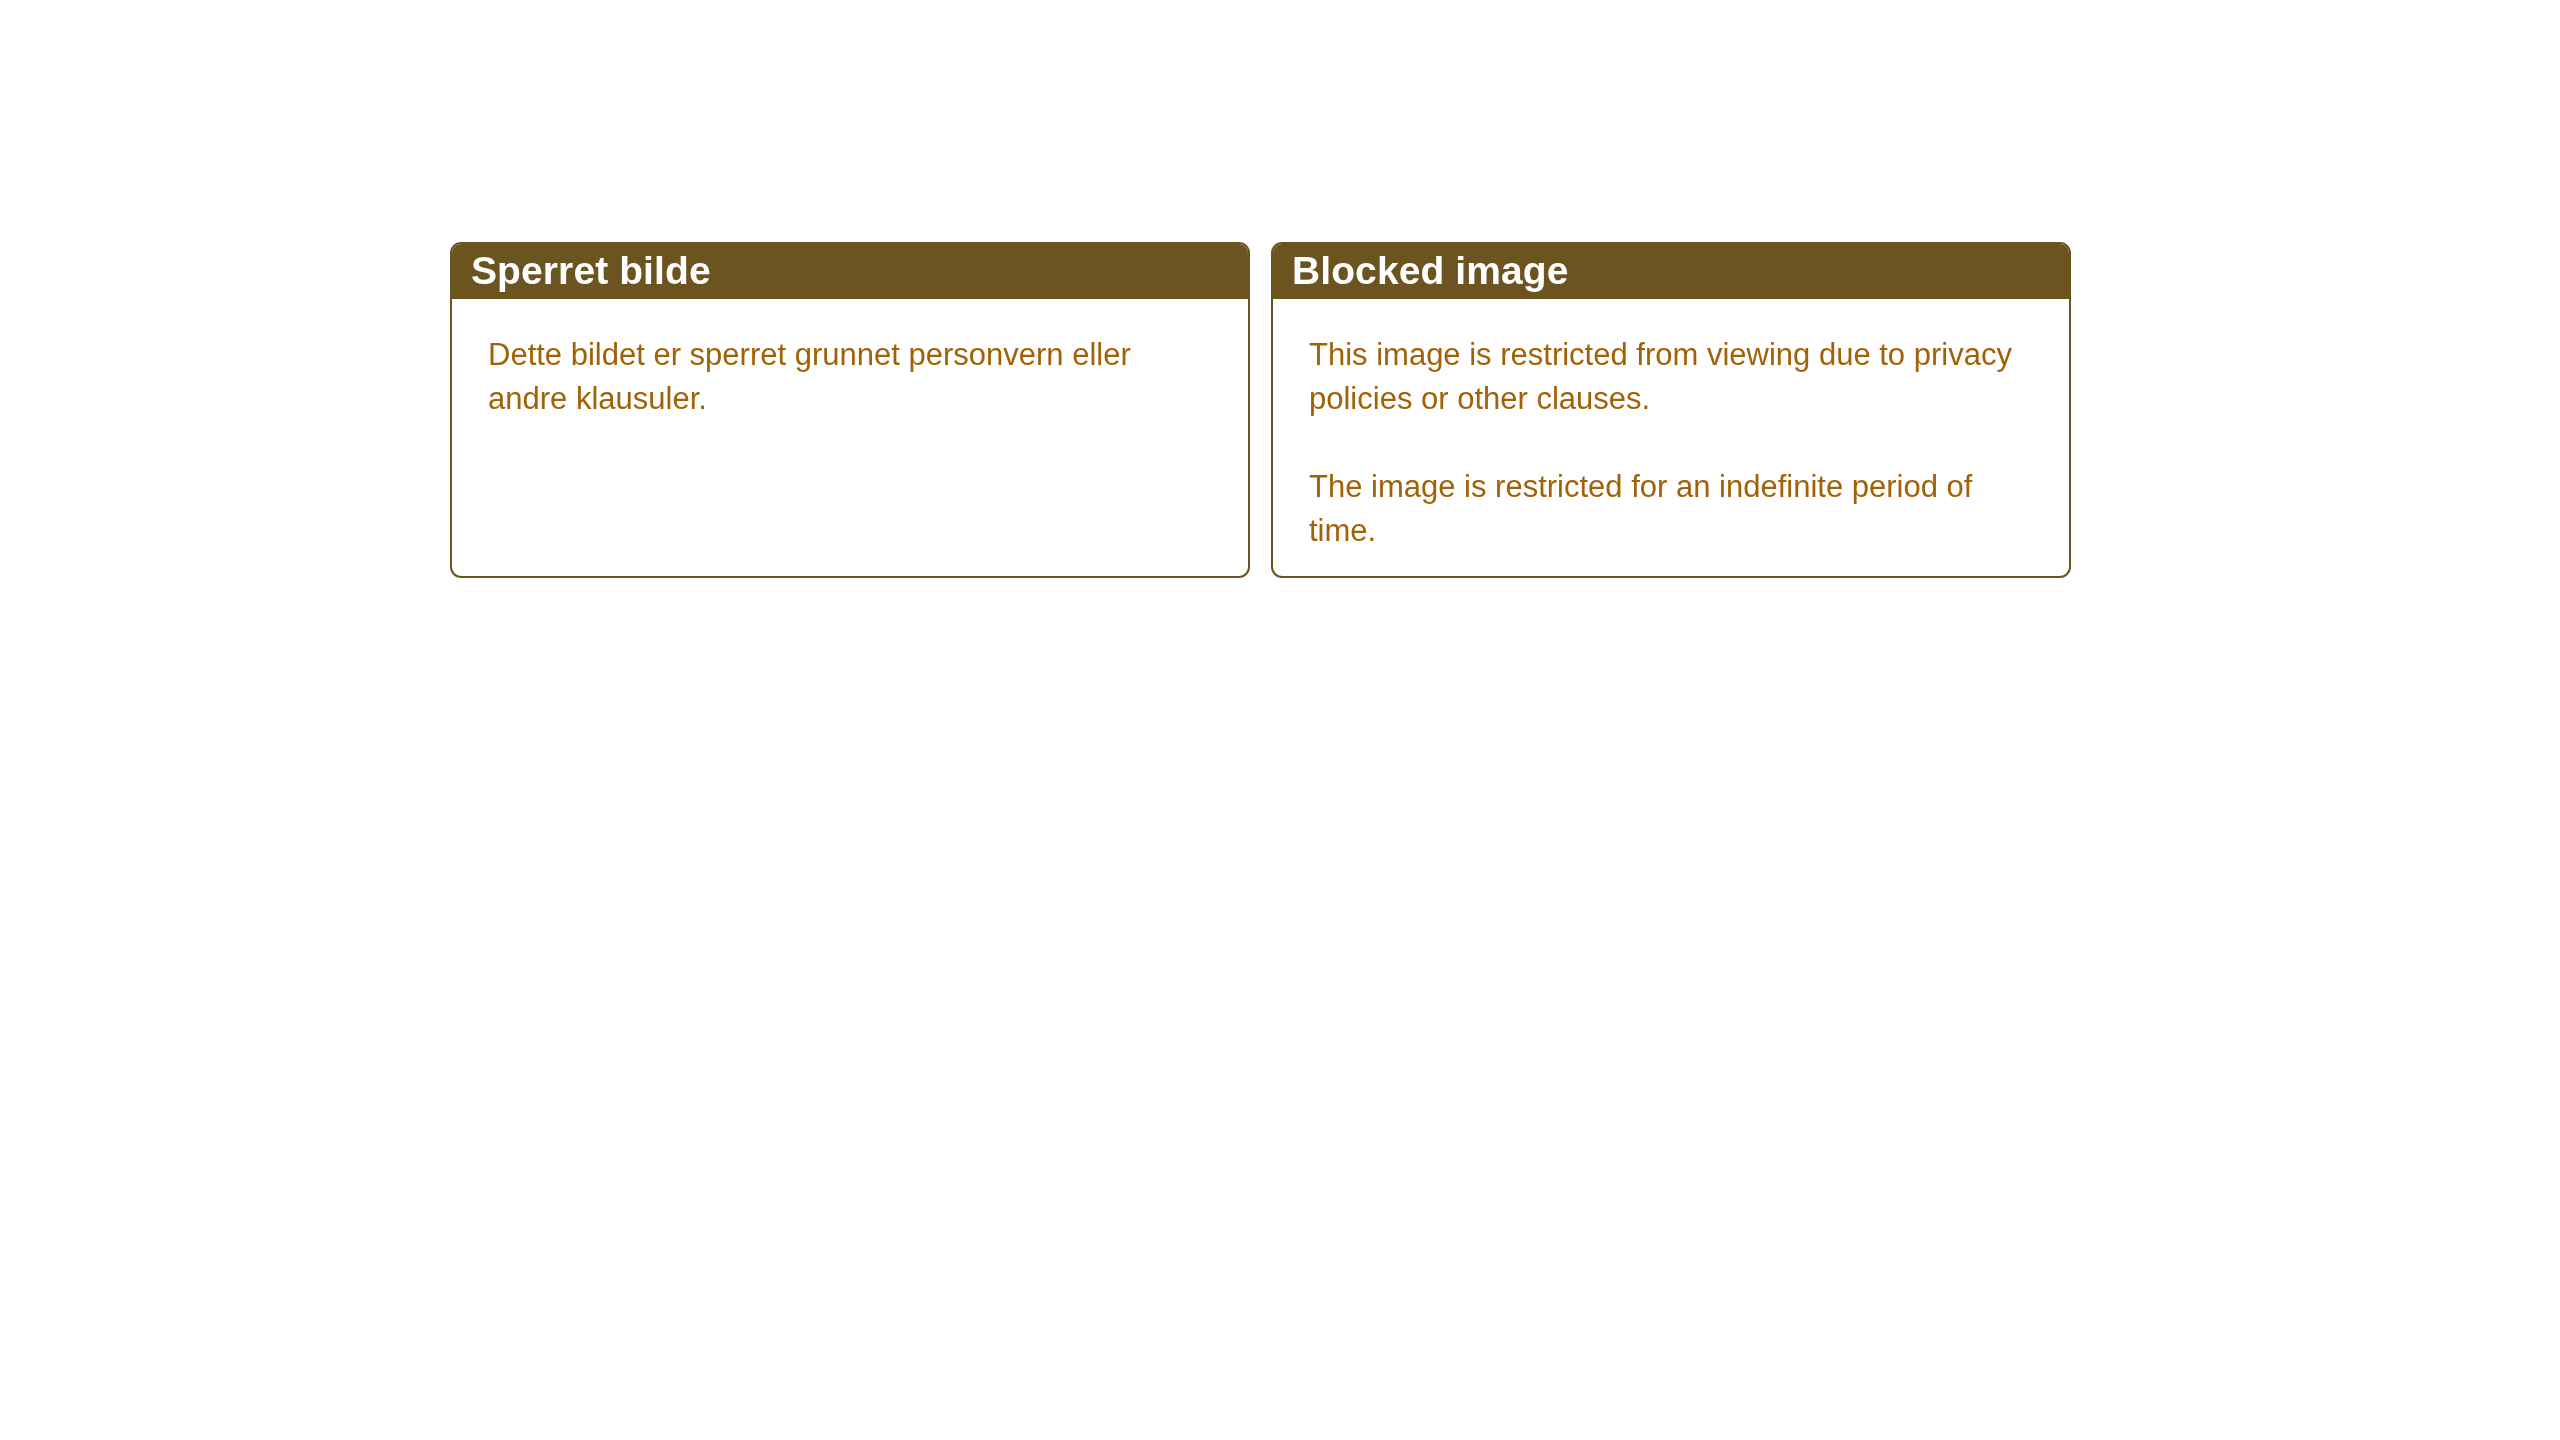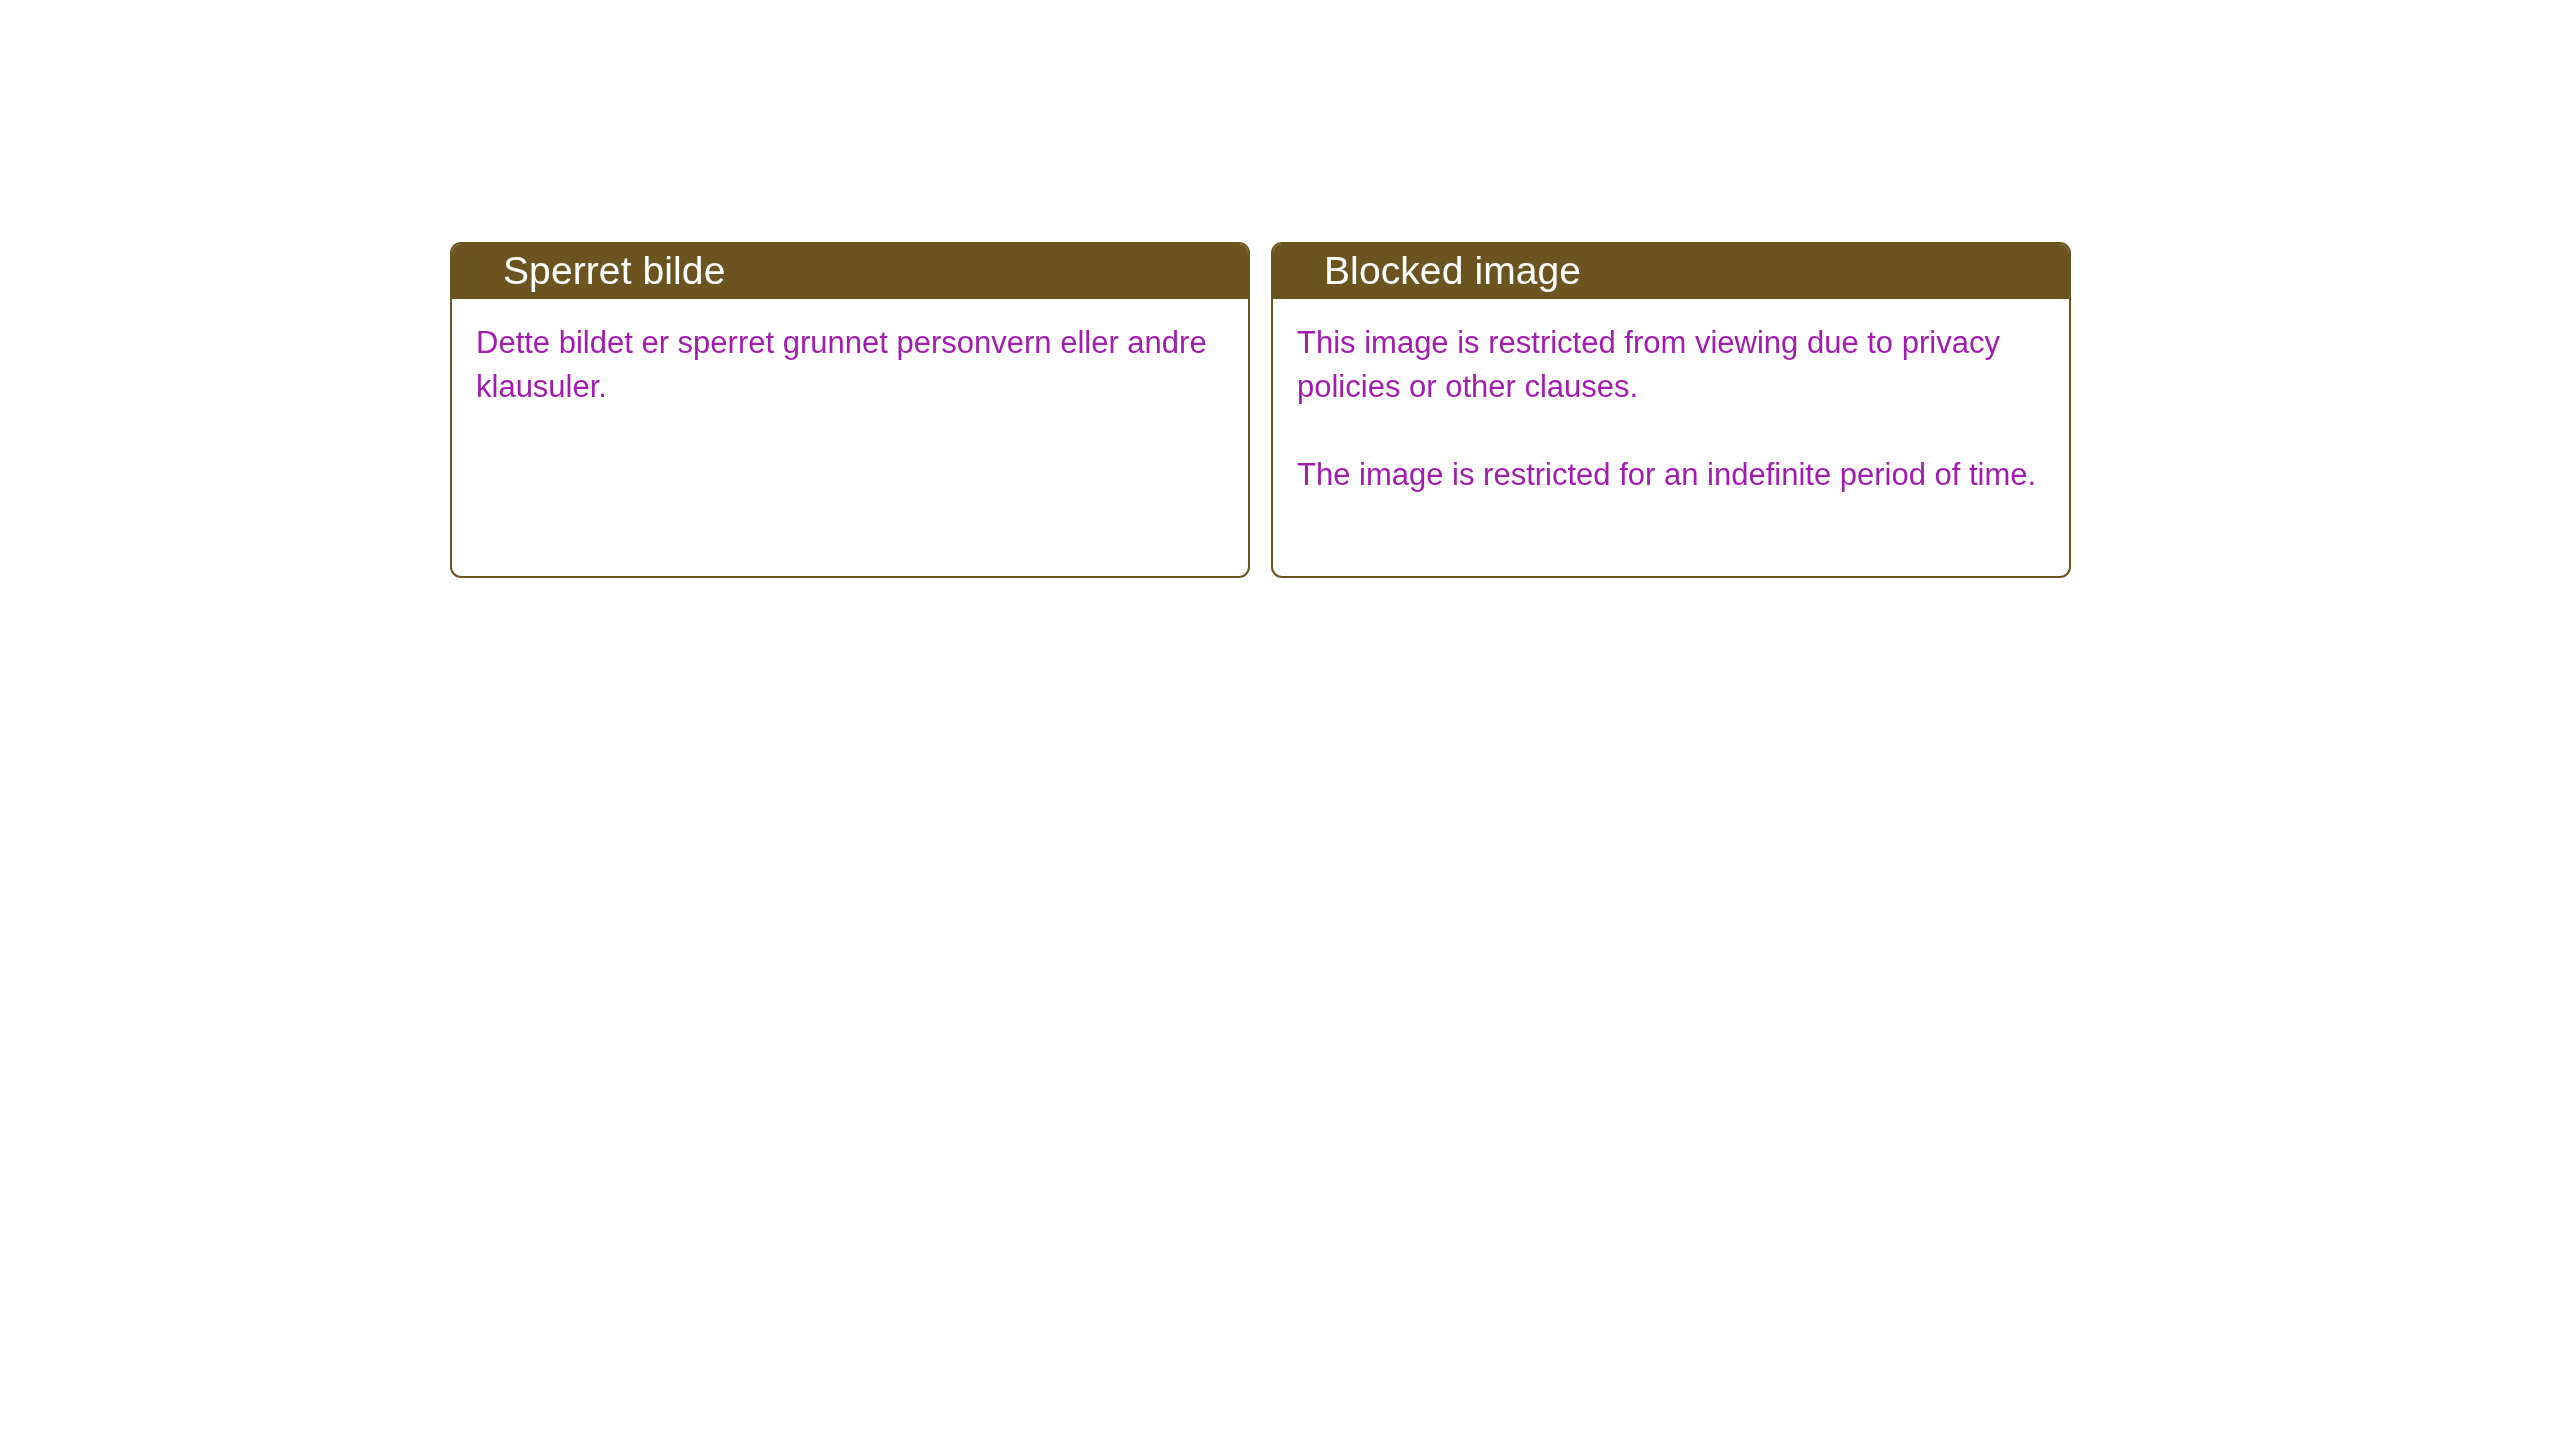--- a/index.html
+++ b/index.html
@@ -45,36 +45,35 @@
     border-top-right-radius: 11px;
     display: flex;
     align-items: center;
     padding: 0 0 0 21px;
   }
 
   .notice-card-title {
     color: #ffffff;
     font-size: 39px;
     line-height: 44px;
-    font-weight: 400;
+    font-weight: 700;
     letter-spacing: 0.1px;
     white-space: nowrap;
-    margin-left: 32px;
   }
 
   .notice-card-body {
     padding: 22px 26px 0 24px;
   }
 
   .notice-paragraph {
-    color: #a21caf;
+    color: #a16207;
     font-size: 31px;
     line-height: 44px;
     font-weight: 400;
-    margin: 0;
+    margin: 12px;
   }
 
   .notice-paragraph + .notice-paragraph {
     margin-top: 44px;
   }
 </style>
 </head>
 <body>
 
 <div id="stage">

